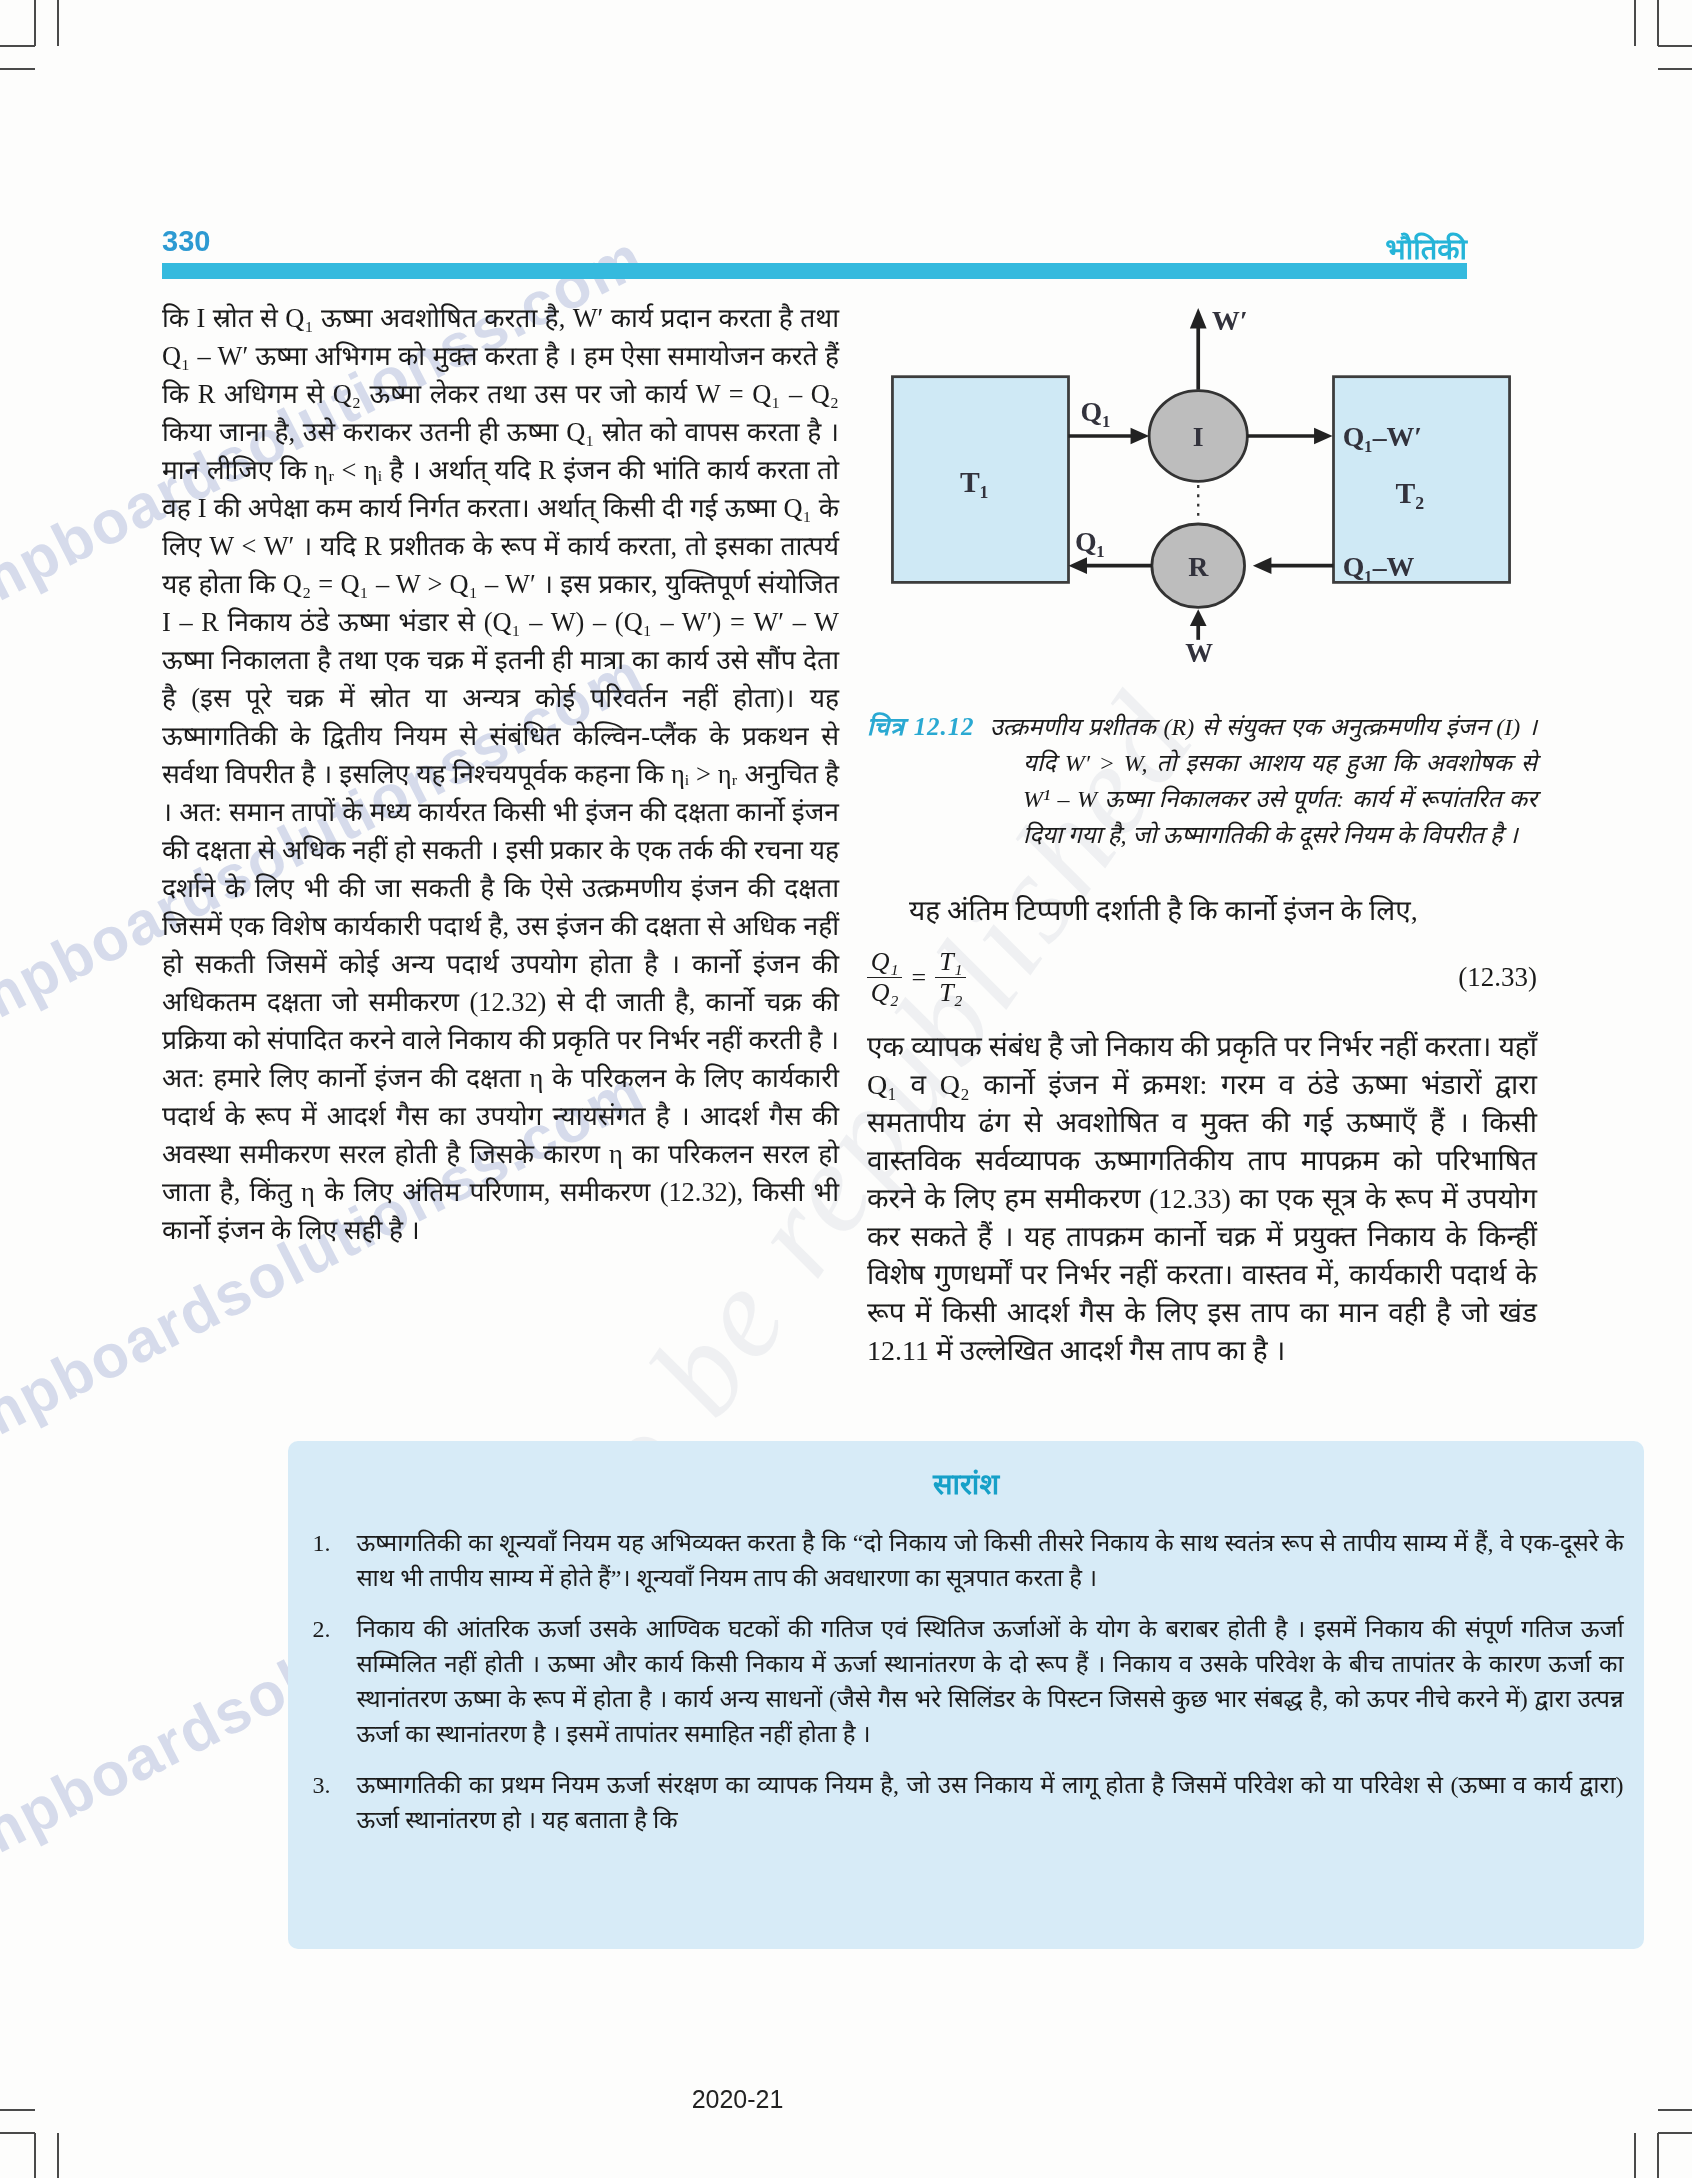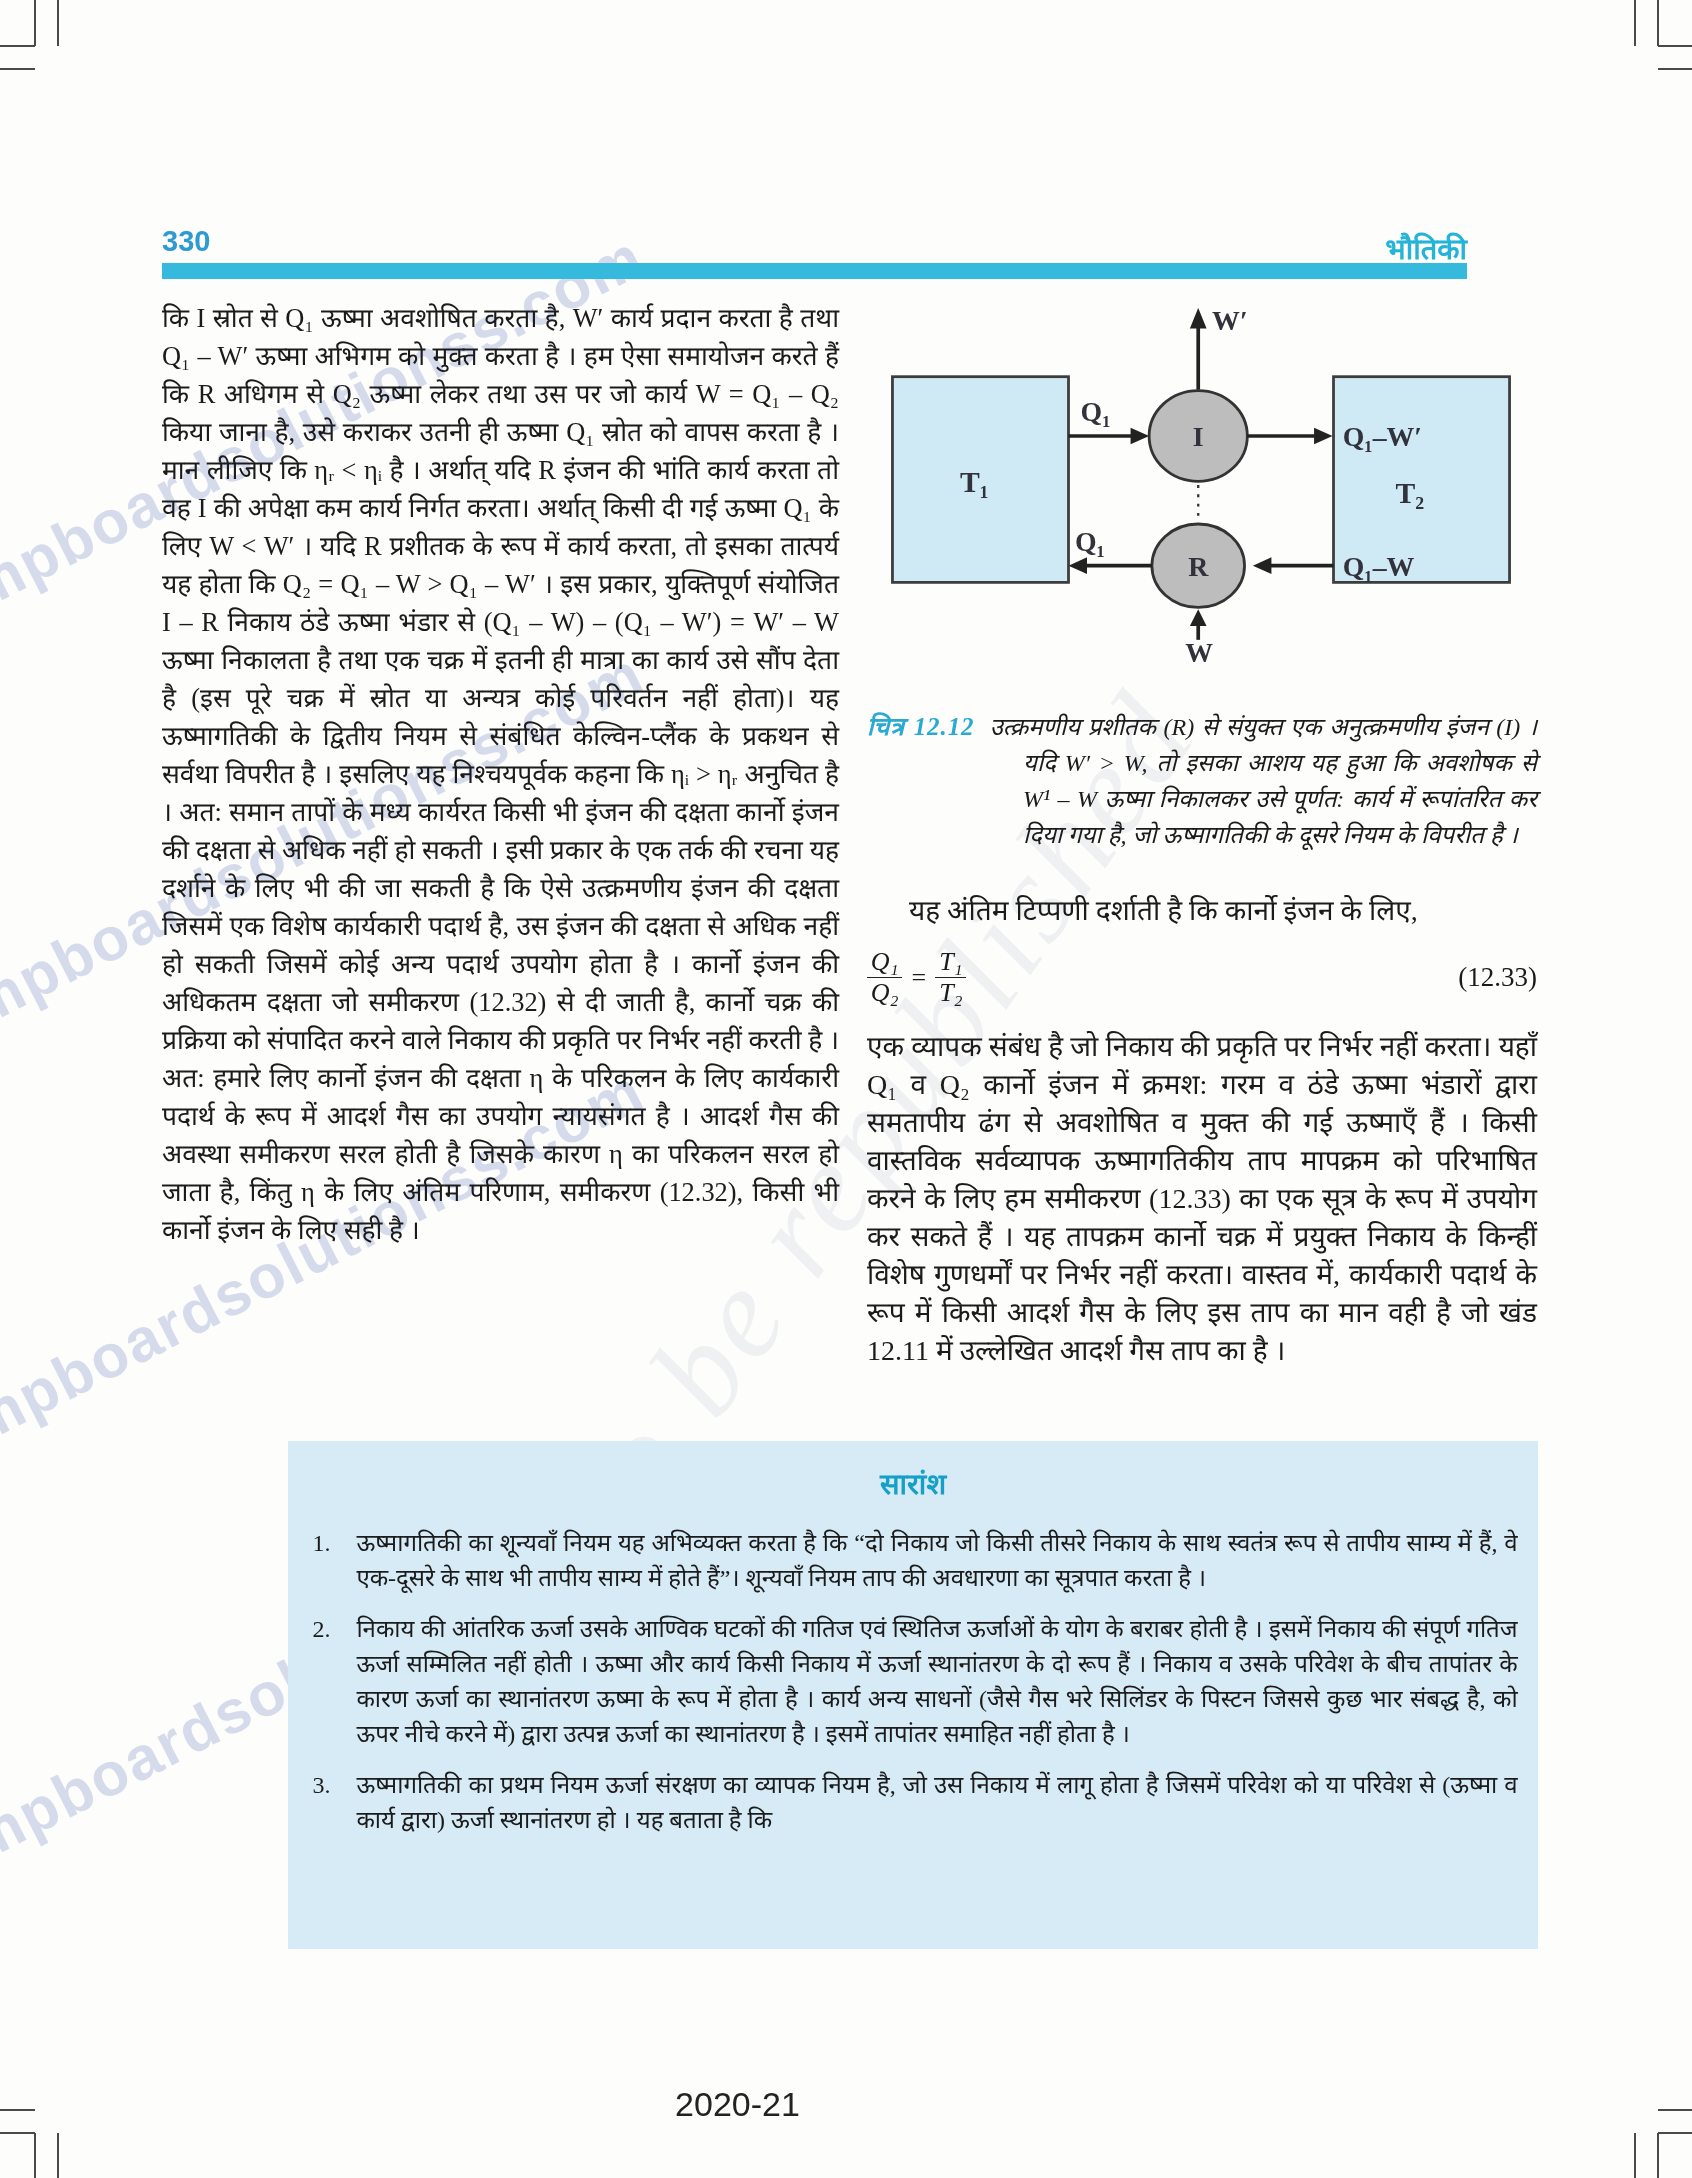--- a/index.html
+++ b/index.html
@@ -68,22 +68,22 @@
   .frac .den{border-top:1.9px solid #222;padding:0.9px 3.7px 0 3.7px;}
   .frac .num{padding:0 3.7px;}
   .eq-sign{margin:0 9.3px;font-style:normal;}
   .eq-number{margin-left:auto;font-size:27px;}
   .right-col{
     position:absolute;left:867px;top:1028px;width:670px;
     font-size:28px;line-height:38px;text-align:justify;z-index:2;
   }
   
   .summary-box{
-    position:absolute;left:288px;top:1441px;width:1250px;height:508px;
-    background:#d7ebf7;border-radius:0;z-index:2;box-sizing:border-box;
+    position:absolute;left:288px;top:1441px;width:1356px;height:508px;
+    background:#d7ebf7;border-radius:10px;z-index:2;box-sizing:border-box;
     padding:22px 20.4px 0 20.4px;
   }
   .summary-title{
     text-align:center;font-weight:bold;font-size:29px;color:#16a0c8;
     margin-bottom:24px;
   }
   .summary-list{margin:0;padding:0 0 0 37px;list-style:none;counter-reset:sm;}
   .summary-list li{
     counter-increment:sm;position:relative;
     font-size:24px;line-height:35px;text-align:justify;
@@ -92,21 +92,21 @@
   .summary-list li::before{
     content:counter(sm) ".";position:absolute;left:-33px;top:0;
   }
   .summary-eq{
     text-align:center;font-style:italic;font-size:26px;margin-top:13px;
   }
   
   .footer-year{
     position:absolute;left:0;top:2085px;width:1475px;text-align:center;
     font-family:"Liberation Sans","DejaVu Sans",sans-serif;
-    font-size:34px;color:#222;z-index:2;
+    font-size:25px;color:#222;z-index:2;
   }
   
   .fig-wrap svg text{
     font-family:"Liberation Serif","DejaVu Serif",serif;
     font-weight:bold;fill:#32323c;
   }
 </style>
 </head>
 <body>
 

